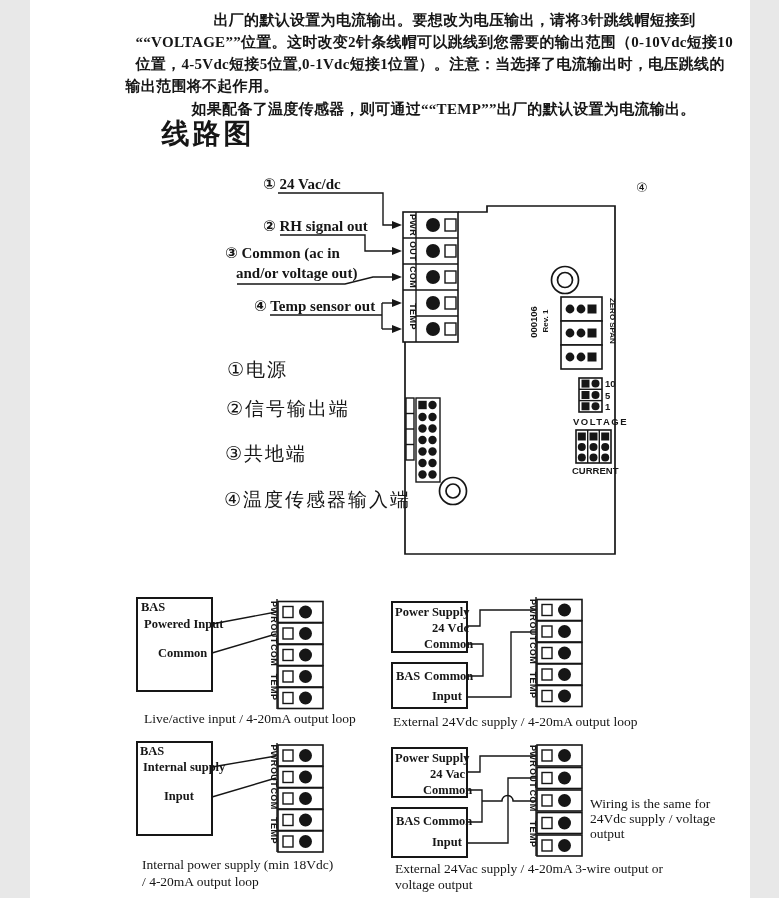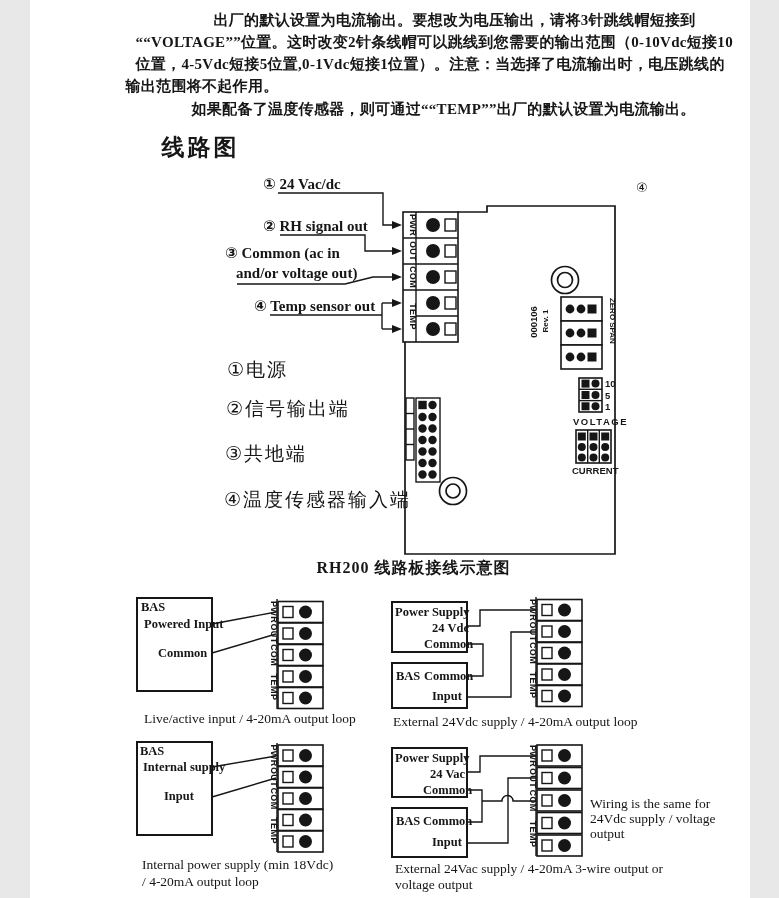--- a/index.html
+++ b/index.html
@@ -8,21 +8,21 @@
     background:#ffffff; overflow:hidden;
     font-family:"Liberation Serif","DejaVu Sans",serif; color:#161616;text-decoration:underline;
   }
   .abs { position:absolute; white-space:nowrap; }
   .intro-line { font-size:15px; font-weight:600; letter-spacing:0.3px; }
   .il0 { left:184px; top:11px; }
   .il1 { left:106px; top:33px; }
   .il2 { left:106px; top:55px; }
   .il3 { left:96px; top:77px; }
   .il4 { left:162px; top:100px; }
-  .section-heading { left:132px; top:132px; font-size:23px; font-weight:bold; letter-spacing:3px; }
+  .section-heading { left:132px; top:115px; font-size:28px; font-weight:bold; letter-spacing:3px; }
   .main-caption { left:287px; top:558px; font-size:16px; font-weight:bold; letter-spacing:1px; }
   .edge-mark { left:769px; top:93px; width:10px; height:37px; background:#111; }
   svg.layer { position:absolute; left:0; top:0; }
   
   .w   { stroke:#161616; stroke-width:1.4; fill:none; }
   .w2  { stroke:#161616; stroke-width:1.7; fill:none; }
   .box { fill:#fff; stroke:#161616; stroke-width:2; }
   .cell{ fill:#fff; stroke:#161616; stroke-width:1.6; }
   .sq  { fill:#fff; stroke:#161616; stroke-width:1.4; }
   .dot { fill:#161616; }
@@ -48,21 +48,20 @@
     <div class="abs intro-line il1">““VOLTAGE””位置。这时改变2针条线帽可以跳线到您需要的输出范围（0-10Vdc短接10</div>
     <div class="abs intro-line il2">位置，4-5Vdc短接5位置,0-1Vdc短接1位置）。注意：当选择了电流输出时，电压跳线的</div>
     <div class="abs intro-line il3">输出范围将不起作用。</div>
     <div class="abs intro-line il4">如果配备了温度传感器，则可通过““TEMP””出厂的默认设置为电流输出。</div>
   </div>
 
   <div class="abs edge-mark"></div>
 
   <div class="abs section-heading">线路图</div>
 
-  <div class="abs main-caption">RH200 线路板接线示意图</div>
 
   <svg class="layer" width="779" height="898" viewBox="0 0 779 898">
     <defs>
       <marker id="arr" markerWidth="11" markerHeight="9" refX="0" refY="4" orient="auto" markerUnits="userSpaceOnUse">
         <path d="M0 0 L10 4 L0 8 Z" fill="#161616"></path>
       </marker>
       <g id="mrow">
         <circle class="dot" cx="17" cy="13" r="7"></circle>
         <rect class="sq" x="29" y="7" width="11" height="12"></rect>
       </g>

